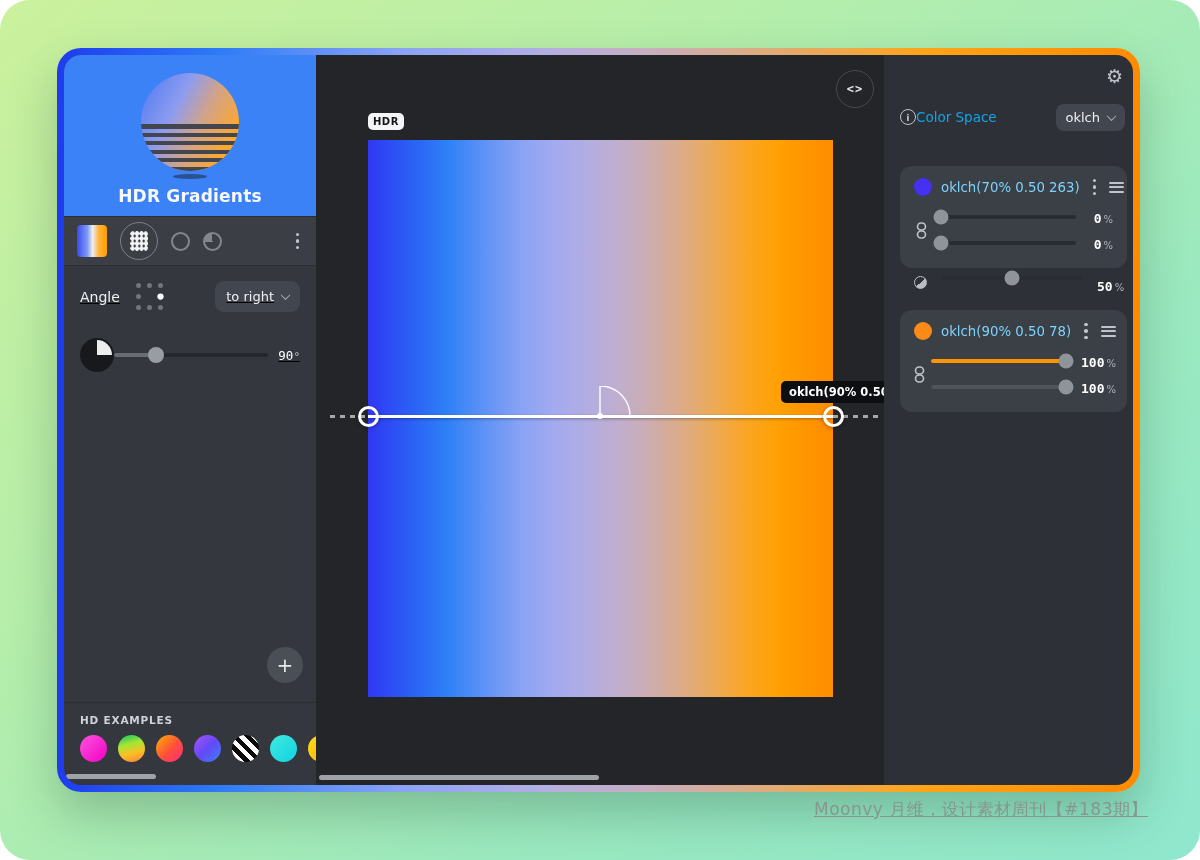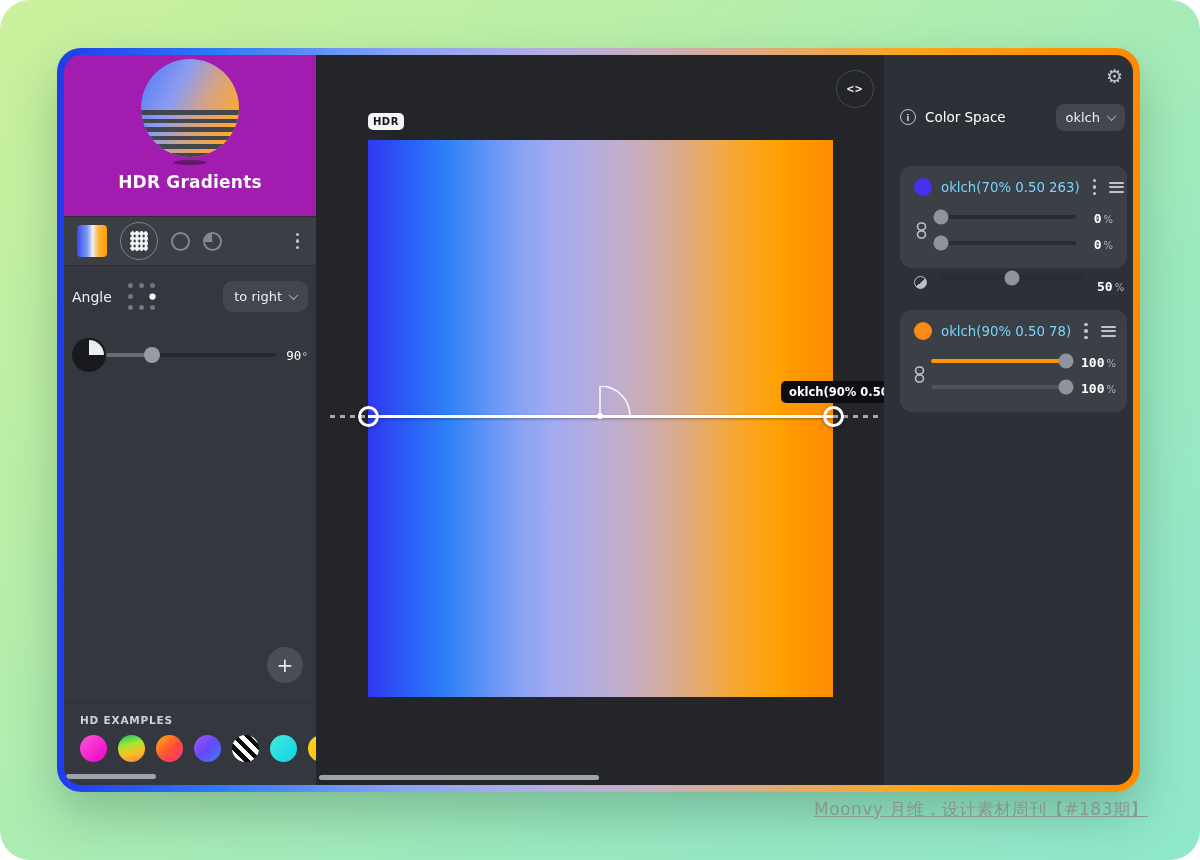--- a/index.html
+++ b/index.html
@@ -8,41 +8,41 @@
   .page { position:absolute; inset:0; border-radius:30px; overflow:hidden;
           background:linear-gradient(140deg,#cbf19c 0%,#b5eeab 35%,#9ae9c0 70%,#8fe7cd 100%); }
 
   .window { position:absolute; left:57px; top:48px; width:1083px; height:744px; border-radius:24px; padding:7px;
             background:linear-gradient(90deg,#1f3bee 0%,#2e7bf6 15%,#8ba3f5 32%,#b3aee3 45%,#c9aebe 55%,#e0ab77 66%,#ffa417 80%,#ff8a00 100%);
             box-shadow:0 22px 48px rgba(30,70,50,.28); }
   .window-inner { display:flex; width:100%; height:100%; border-radius:17px; overflow:hidden; }
 
   
   .sidebar { width:252px; height:100%; background:#34383e; display:flex; flex-direction:column; position:relative; overflow:hidden; }
-  .logo-section { height:161px; background:#a21caf; text-align:center; padding-top:4px; }
+  .logo-section { height:161px; background:#3b82f6; text-align:center; padding-top:18px; }
   .logo-circle { width:98px; height:98px; border-radius:50%; margin:0 auto; position:relative; overflow:hidden; }
   .logo-circle::after { content:""; position:absolute; left:-2px; right:-2px; bottom:-1px; height:53%;
         background:repeating-linear-gradient(to bottom, transparent 0 4px, #43474d 4px 8.5px); }
   .logo-shadow { width:34px; height:5px; border-radius:50%; background:rgba(20,22,26,.45); margin:3px auto 0; }
   .logo-title { margin-top:7px; font-size:17px; font-weight:700; color:#f7f8f9; letter-spacing:.2px; }
 
   .toolbar { height:50px; background:#3b3f45; border-top:1px solid #2b2e33; border-bottom:1px solid #2b2e33;
              display:flex; align-items:center; padding:0 13px; gap:13px; flex:none; }
   .grad-swatch { width:30px; height:32px; border-radius:4px; flex:none; }
   .type-btn { display:grid; place-items:center; cursor:pointer; }
   .type-btn.selected { width:38px; height:38px; border:1.5px solid #7d8187; border-radius:50%; }
   .icon-linear { width:18px; height:20px; background:#f2f3f4; border-radius:3.5px;
         background-image:radial-gradient(#202227 1px, transparent 1.3px); background-size:4.5px 5px; background-position:2.5px 2.5px; }
   .icon-radial { width:19px; height:19px; border:2px solid #83878d; border-radius:50%; }
   .icon-conic  { width:19px; height:19px; border:2px solid #83878d; border-radius:50%;
         background:conic-gradient(from 270deg,#83878d 0 25%,transparent 0); }
   .kebab { margin-left:auto; display:flex; flex-direction:column; gap:3px; padding:4px; cursor:pointer; }
   .kebab i { width:3.5px; height:3.5px; border-radius:50%; background:#c0c4ca; }
 
-  .angle-section { flex:1; padding:15px 8px; position:relative; }
+  .angle-section { flex:1; padding:15px 16px; position:relative;text-decoration:underline; }
   .angle-row1 { display:flex; align-items:center; }
   .angle-label { font-size:14px; color:#eef0f2; }
   .dir-grid { display:grid; grid-template-columns:repeat(3,5px); grid-template-rows:repeat(3,5px); gap:6px; margin-left:16px; cursor:pointer; }
   .dir-grid i { width:5px; height:5px; border-radius:50%; background:#71767d; }
   .dir-grid i.empty { background:transparent; }
   .dir-grid i.active { background:#ffffff; transform:scale(1.25); }
   .dropdown { margin-left:auto; background:#42464e; border-radius:9px; padding:8px 11px; display:flex; align-items:center;
               font-size:13px; color:#eef0f2; cursor:pointer; }
   .chev { width:7px; height:7px; border-right:1.6px solid #a9aeb5; border-bottom:1.6px solid #a9aeb5;
           transform:rotate(45deg) translate(-1px,-1px); margin-left:8px; }
@@ -91,21 +91,21 @@
   .tooltip { position:absolute; left:465px; top:326px; background:#0c0e12; color:#fff; font-size:11.5px; font-weight:600;
              padding:4px 8px; border-radius:5px; white-space:nowrap; }
   .sb-canvas { left:3px; bottom:5px; width:280px; }
 
   
   .panel { width:249px; height:100%; background:#2d3036; position:relative; flex:none; }
   .gear { position:absolute; top:12px; right:10px; font-size:19px; color:#c2c6cb; cursor:pointer; line-height:1; }
   .cspace-row { position:absolute; top:48px; left:16px; right:8px; height:28px; display:flex; align-items:center; }
   .info-icon { width:16px; height:16px; border:1.5px solid #c0c4ca; border-radius:50%; color:#c0c4ca; font-size:9.5px;
                font-weight:700; display:grid; place-items:center; font-style:normal; cursor:pointer; }
-  .cspace-label { font-size:13.5px; color:#ffffff; margin-left:9px; }
+  .cspace-label { font-size:13.5px; color:#0ea5e9; }
   .dropdown.small { padding:6px 10px; border-radius:8px; }
 
   .stop-card { position:absolute; left:16px; right:6px; background:#3b3f46; border-radius:12px; padding:11px 14px 12px; }
   .card-1 { top:111px; }
   .card-2 { top:255px; }
   .card-head { display:flex; align-items:center; gap:9px; height:20px; }
   .stop-swatch { width:18px; height:18px; border-radius:50%; flex:none; cursor:pointer; }
   .stop-label { flex:1; font-size:13.3px; color:#7dd3fc; white-space:nowrap; }
   .hamburger { display:flex; flex-direction:column; gap:2.5px; padding:3px 0; cursor:grab; }
   .hamburger i { width:15px; height:2px; border-radius:1px; background:#c0c4ca; }

